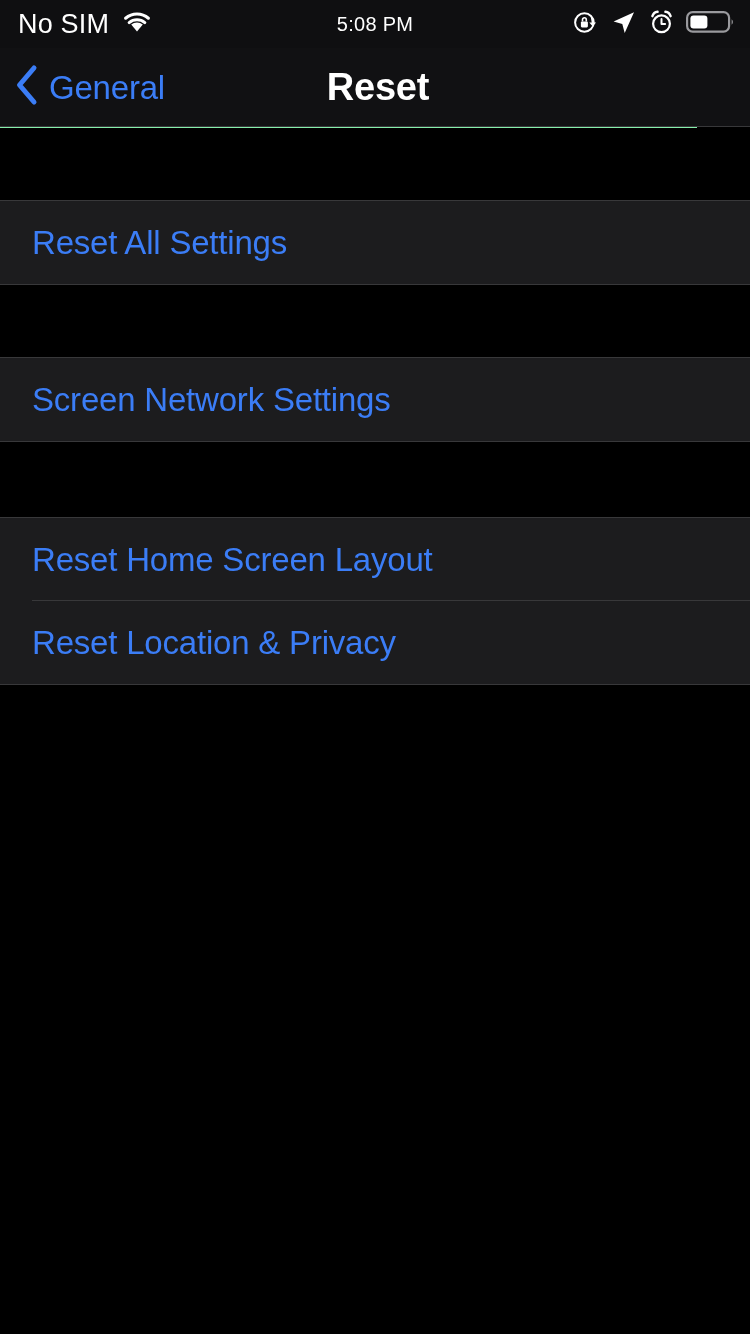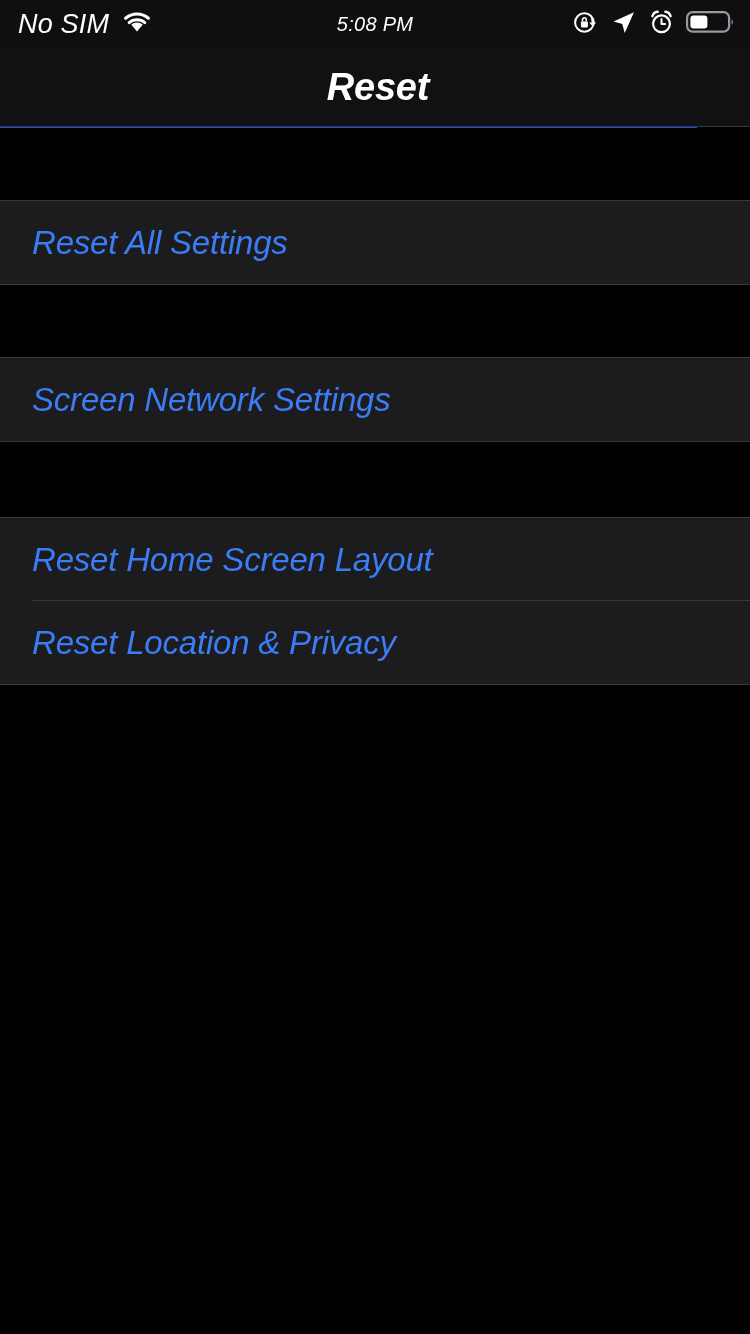--- a/index.html
+++ b/index.html
@@ -3,21 +3,21 @@
 <meta charset="utf-8">
 <style>
   * { margin:0; padding:0; box-sizing:border-box; }
   html, body {
     width:750px; height:1334px;
     background:#000;
     font-family:"Liberation Sans", sans-serif;
     -webkit-font-smoothing:antialiased;
     overflow:hidden;
   }
-  #screen { position:relative; width:697px; height:1334px; background:#1d4ed8;font-style:italic; }
+  #screen { position:relative; width:697px; height:1334px; background:#86efac; }
 
   
   .status-bar {
     position:absolute; top:0; left:0; width:750px; height:48px;
     background:#0f0f11;
     display:flex; align-items:center;
     color:#fff;
   }
   .sb-left {
     position:absolute; left:18px; top:0; height:48px;
@@ -130,20 +130,28 @@
         <svg width="50" height="26" viewBox="0 0 50 26">
           <rect x="1.1" y="3.2" width="42" height="19.4" rx="5.6" stroke="#9a9a9e" stroke-width="2.2" fill="none"></rect>
           <rect x="4.4" y="6.4" width="17" height="13" rx="3.2" fill="#ffffff"></rect>
           <path d="M45.6 10.2 a3.6 3.6 0 0 1 0 5.6 Z" fill="#9a9a9e"></path>
         </svg>
       </span>
     </div>
   </div>
 
   <div class="nav-bar">
+    <div class="nav-back">
+      <span class="icon">
+        <svg width="26" height="42" viewBox="0 0 26 42">
+          <path d="M20 4 L5.5 21 L20 38" stroke="#3b7df6" stroke-width="5" fill="none" stroke-linecap="round" stroke-linejoin="round"></path>
+        </svg>
+      </span>
+      <span class="nav-back-label">General</span>
+    </div>
     <div class="nav-title">Reset</div>
   </div>
 
   <div class="table-view">
 
     <div class="group-gap" style="height:72px;"></div>
 
     <div class="group">
       <div class="group-top-sep"></div>
       <div class="cell">

